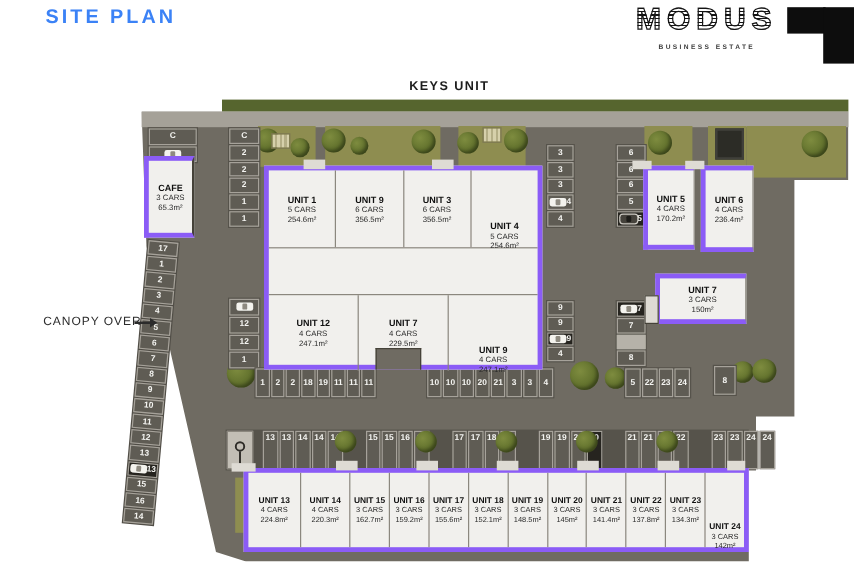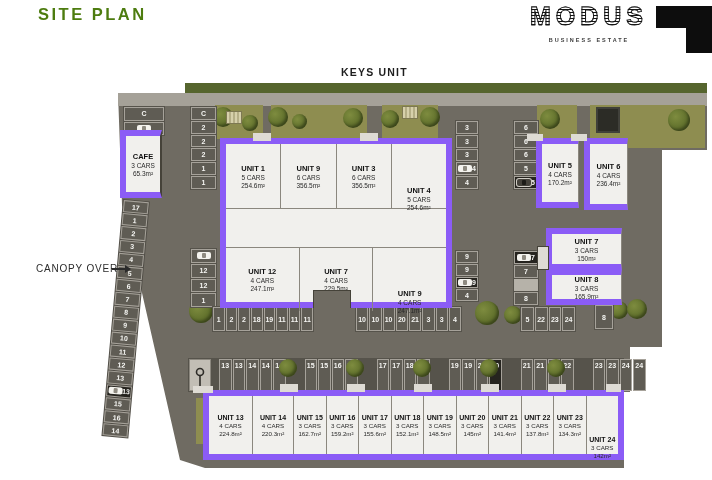--- a/index.html
+++ b/index.html
@@ -1,20 +1,20 @@
 <!DOCTYPE html>
 <html><head>
 <meta charset="utf-8">
 <style>
   html,body{margin:0;padding:0;background:#fff;}
   .stage{position:relative;width:712px;height:480px;background:#fff;overflow:hidden;
          font-family:"Liberation Sans",sans-serif;}
   .abs{position:absolute;}
   
-  .title{left:38px;top:5px;font-size:16.5px;font-weight:bold;letter-spacing:2.5px;color:#4d7c0f;}
+  .title{left:38px;top:5px;font-size:16.5px;font-weight:bold;letter-spacing:2.5px;color:#3b82f6;}
   .wordmark{left:523px;top:2px;width:132px;font-size:25px;font-weight:800;letter-spacing:5px;text-align:center;
             background:repeating-linear-gradient(0deg,#141414 0 1px,#fff 1px 3px);
             -webkit-background-clip:text;background-clip:text;color:transparent;-webkit-text-stroke:1px #141414;}
   .tagline{left:523px;top:37px;width:132px;font-size:5.5px;letter-spacing:2px;text-align:center;color:#3c3c3c;font-weight:bold;}
   .mark1{left:656px;top:6px;width:32px;height:22px;background:#0d0d0d;}
   .mark2{left:686px;top:6px;width:26px;height:47px;background:#0d0d0d;}
   .roadlab{left:341px;top:66px;font-size:10.5px;font-weight:bold;letter-spacing:1.2px;color:#1d1d1d;}
   .canopylab{left:36px;top:263px;font-size:10px;letter-spacing:.8px;color:#2b2b2b;}
   .arrow{left:112px;top:268px;width:14px;height:2px;background:#2b2b2b;}
   .arrow:after{content:"";position:absolute;right:-5px;top:-3px;border-left:6px solid #2b2b2b;
@@ -42,21 +42,21 @@
   .gapt{flex:none;width:17px;background:transparent;border:none;}
   .gap6{flex:none;width:6px;background:transparent;border:none;}
   .car{width:14px;height:7px;background:#f4f3ee;border-radius:2px;position:relative;flex:none;}
   .car:after{content:"";position:absolute;left:5px;top:1px;width:4px;height:5px;background:#8e8a80;border-radius:1px;}
   .car.d{background:#45423b;box-shadow:0 0 0 1px #cfccc4;}
   .car.d:after{background:#1d1c18;}
   .lane{left:123px;top:199px;width:25px;transform:rotate(5.2deg);transform-origin:top left;
         display:flex;flex-direction:column;gap:1px;background:#514e47;padding:1px;}
   .lane .spot{flex:none;height:12.2px;}
   
-  .bld{background:#f1f0ed;border:6px solid #8b5cf6;box-sizing:border-box;}
+  .bld{background:#f1f0ed;border:4px solid #8b5cf6;box-sizing:border-box;}
   .ucell{flex:1;border-right:1px solid #8b877e;display:flex;flex-direction:column;justify-content:center;
          align-items:center;text-align:center;gap:1px;box-sizing:border-box;}
   .ucell:last-child{border-right:none;margin-top:44px;}
   .uname{font-size:7.5px;font-weight:bold;color:#101010;}
   .usub{font-size:6.5px;color:#2a2a2a;}
   .bs .uname{font-size:7px;}
   .bs .usub{font-size:6.2px;}
   .row{display:flex;}
   .porch{background:#dedbd4;}
   .hline{border-top:1px solid #8b877e;}
@@ -500,25 +500,20 @@
   <div class="abs bld ucell" style="left:584px;top:138px;width:44px;height:72px">
       <span class="uname">UNIT 6</span>
       <span class="usub">4 CARS</span>
       <span class="usub">236.4m²</span>
     </div>
   <div class="abs bld ucell" style="left:546px;top:228px;width:76px;height:42px">
       <span class="uname">UNIT 7</span>
       <span class="usub">3 CARS</span>
       <span class="usub">150m²</span>
     </div>
-  <div class="abs bld ucell" style="left:546px;top:269px;width:76px;height:36px">
-      <span class="uname">UNIT 8</span>
-      <span class="usub">3 CARS</span>
-      <span class="usub">165.9m²</span>
-    </div>
   <div class="abs porch" style="left:537px;top:246px;width:10px;height:22px;border:1px solid #454239"></div>
 
   <div class="abs bld row bs" style="left:203px;top:390px;width:421px;height:70px">
     <div class="ucell" style="flex:none;width:44px">
         <span class="uname">UNIT 13</span>
         <span class="usub">4 CARS</span>
         <span class="usub">224.8m²</span>
       </div>
     <div class="ucell" style="flex:none;width:41px">
         <span class="uname">UNIT 14</span>

